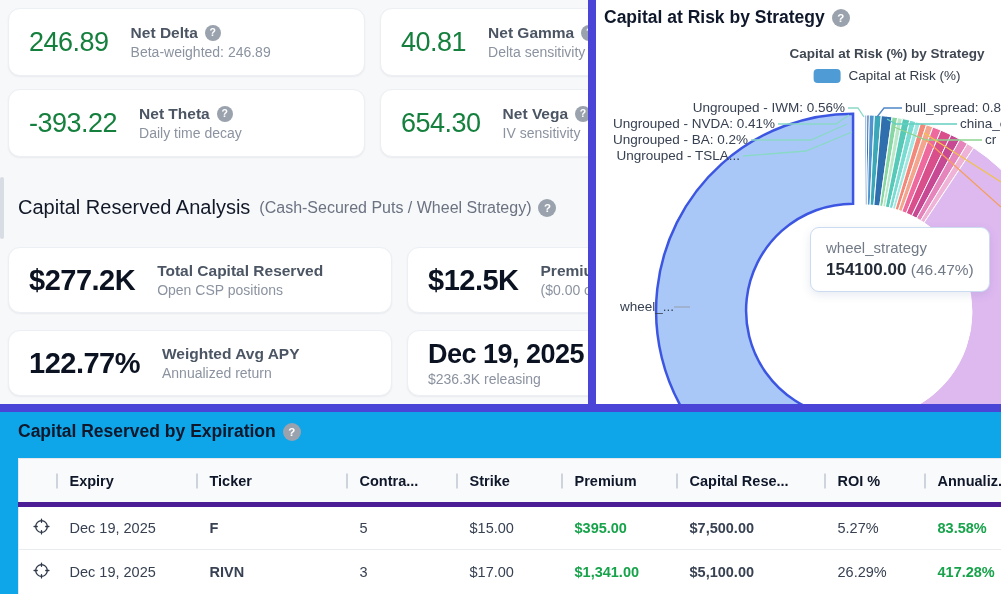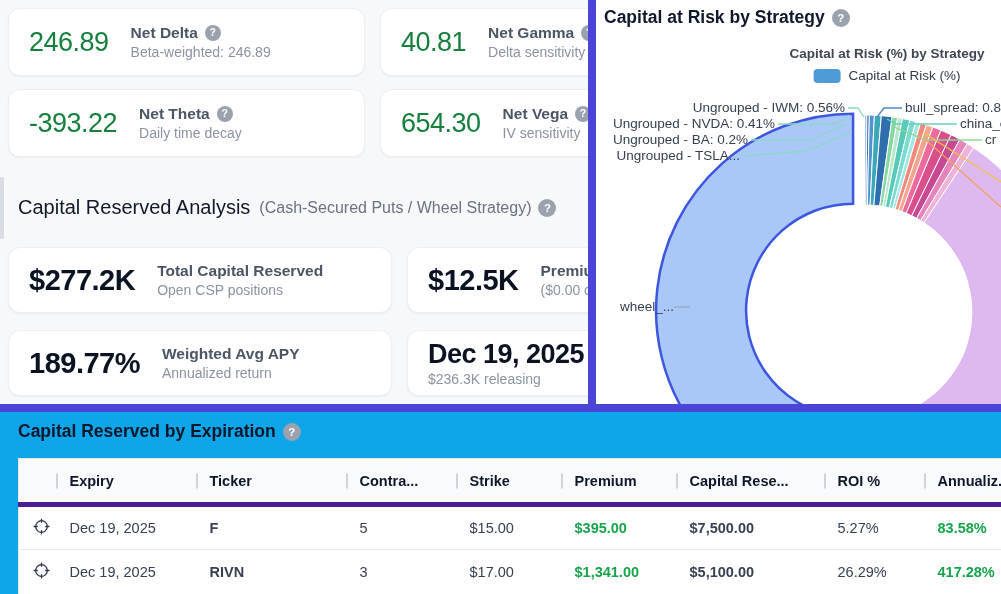--- a/index.html
+++ b/index.html
@@ -140,21 +140,21 @@
       <div class="card money-card">
         <span class="money-value">$12.5K</span>
         <span class="label-block">
           <span class="label-row">
               <span>Premium C</span>
             </span>
           <span class="sub-label">($0.00 close</span>
         </span>
       </div>
       <div class="card money-card">
-        <span class="money-value">189.77%</span>
+        <span class="money-value">122.77%</span>
         <span class="label-block">
           <span class="label-row">
               <span>Weighted Avg APY</span>
             </span>
           <span class="sub-label">Annualized return</span>
         </span>
       </div>
       <div class="card money-card stacked">
         <span class="money-value">Dec 19, 2025</span>
         <span class="sub-label">$236.3K releasing</span>
@@ -211,20 +211,27 @@
     <div class="panel-title-row">
       <h2 class="panel-title">Capital at Risk by Strategy</h2>
       <span class="help lg">?</span>
     </div>
     <div class="chart-subtitle">Capital at Risk (%) by Strategy</div>
     <div class="legend-row">
       <span class="legend-swatch" id="legend-swatch" style="background: rgb(79, 155, 213);"></span>
       <span class="legend-label">Capital at Risk (%)</span>
     </div>
 
+    <div class="chart-tooltip">
+      <div class="tt-name">wheel_strategy</div>
+      <div class="tt-line">
+        <span class="tt-val">154100.00</span>
+        <span class="tt-pct">(46.47%)</span>
+      </div>
+    </div>
   </section>
 
   <div class="vbar"></div>
   <div class="hbar"></div>
 
   <section class="bottom-panel">
     <div class="bottom-title-row">
       <h2 class="panel-title">Capital Reserved by Expiration</h2>
       <span class="help lg">?</span>
     </div>

